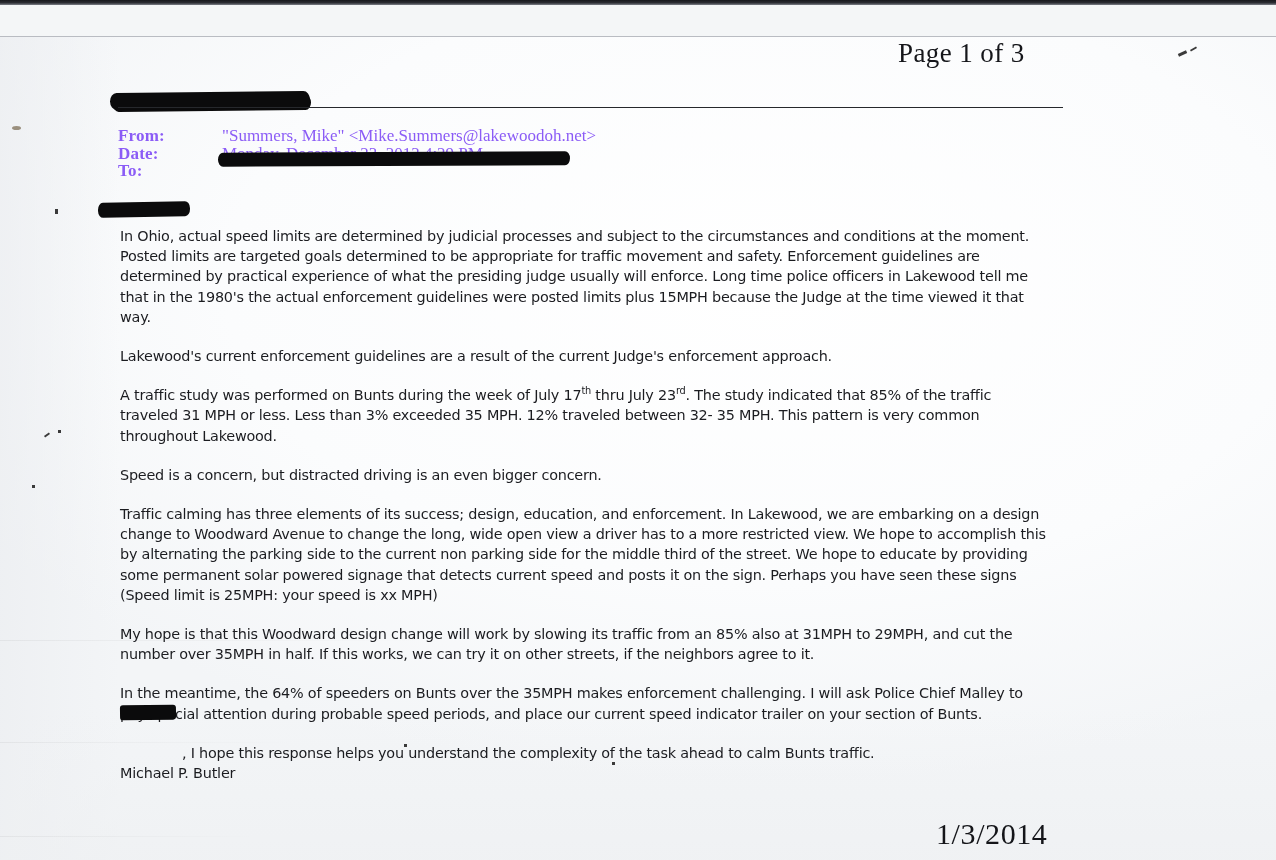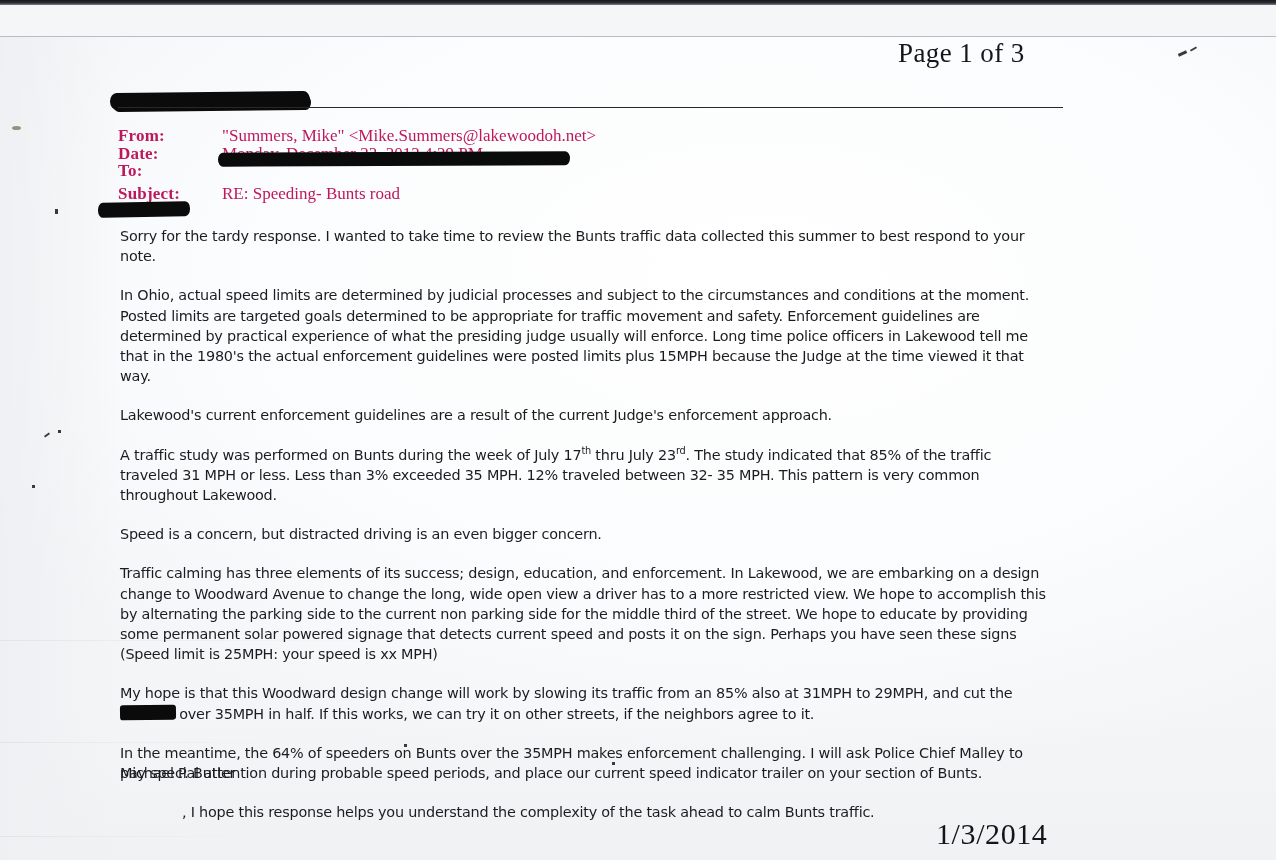--- a/index.html
+++ b/index.html
@@ -118,21 +118,21 @@
   }
 
   
   .mail-head {
     position: absolute;
     left: 118px; top: 128px;
     width: 950px;
     font-family: "Liberation Serif", serif;
     font-size: 17px;
     line-height: 16.5px;
-    color: #be185d;
+    color: #8b5cf6;
   }
   .mail-row {
     display: flex;
     align-items: flex-start;
     margin-bottom: 1px;
   }
   .mail-label {
     width: 104px;
     flex: 0 0 104px;
     font-weight: bold;
@@ -227,31 +227,26 @@
       <div class="mail-value">"Summers, Mike" &lt;Mike.Summers@lakewoodoh.net&gt;</div>
     </div>
     <div class="mail-row">
       <div class="mail-label">Date:</div>
       <div class="mail-value">Monday, December 23, 2013 4:29 PM</div>
     </div>
     <div class="mail-row">
       <div class="mail-label">To:</div>
       <div class="mail-value blank"></div>
     </div>
-    <div class="mail-row spaced">
-      <div class="mail-label">Subject:</div>
-      <div class="mail-value">RE: Speeding- Bunts road</div>
-    </div>
   </div>
 
   <div class="redact to-bar"></div>
   <div class="redact subject-bar"></div>
 
   <div class="body-text">
-    <p class="para">Sorry for the tardy response. I wanted to take time to review the Bunts traffic data collected this summer to best respond to your note.</p>
     <p class="para">In Ohio, actual speed limits are determined by judicial processes and subject to the circumstances and conditions at the moment. Posted limits are targeted goals determined  to be appropriate for traffic movement and safety. Enforcement guidelines are determined by practical experience of what the presiding judge usually will enforce. Long time police officers in Lakewood tell me that in the 1980's the actual enforcement guidelines were posted limits  plus 15MPH because the Judge at the time viewed it that way.</p>
     <p class="para">Lakewood's current enforcement guidelines are a result of the current Judge's enforcement approach.</p>
     <p class="para"><span>A traffic study was performed on Bunts during the week of July 17</span><sup>th</sup><span> thru July 23</span><sup>rd</sup><span>. The study indicated that 85% of the traffic traveled 31 MPH or less. Less than 3% exceeded 35 MPH. 12% traveled between 32- 35 MPH.  This pattern is very common throughout Lakewood.</span></p>
     <p class="para">Speed is a concern, but distracted driving is an even bigger concern.</p>
     <p class="para">Traffic calming has three elements of its success; design, education, and enforcement. In Lakewood, we are embarking on a design change to Woodward Avenue to change the long, wide open view a driver has to a more restricted view. We hope to accomplish this by alternating the parking  side to the current non parking side for the middle third of the street.  We hope to educate by providing some permanent solar powered signage that detects current speed and posts it on the sign. Perhaps you have seen these signs (Speed limit is 25MPH: your speed is xx MPH)</p>
     <p class="para">My hope is that this Woodward design change will work by slowing its traffic from an 85% also at 31MPH to 29MPH, and cut the number over 35MPH in half.  If this works, we can try it on other streets, if the neighbors agree to it.</p>
     <p class="para">In the meantime, the 64% of speeders on Bunts over the 35MPH makes enforcement challenging.  I will ask  Police Chief Malley to pay special attention during probable speed periods, and place our current speed indicator trailer on your section of Bunts.</p>
     <p class="para indent-first">, I hope this response helps you understand the complexity of the task ahead to calm Bunts traffic.</p>
   </div>
 

